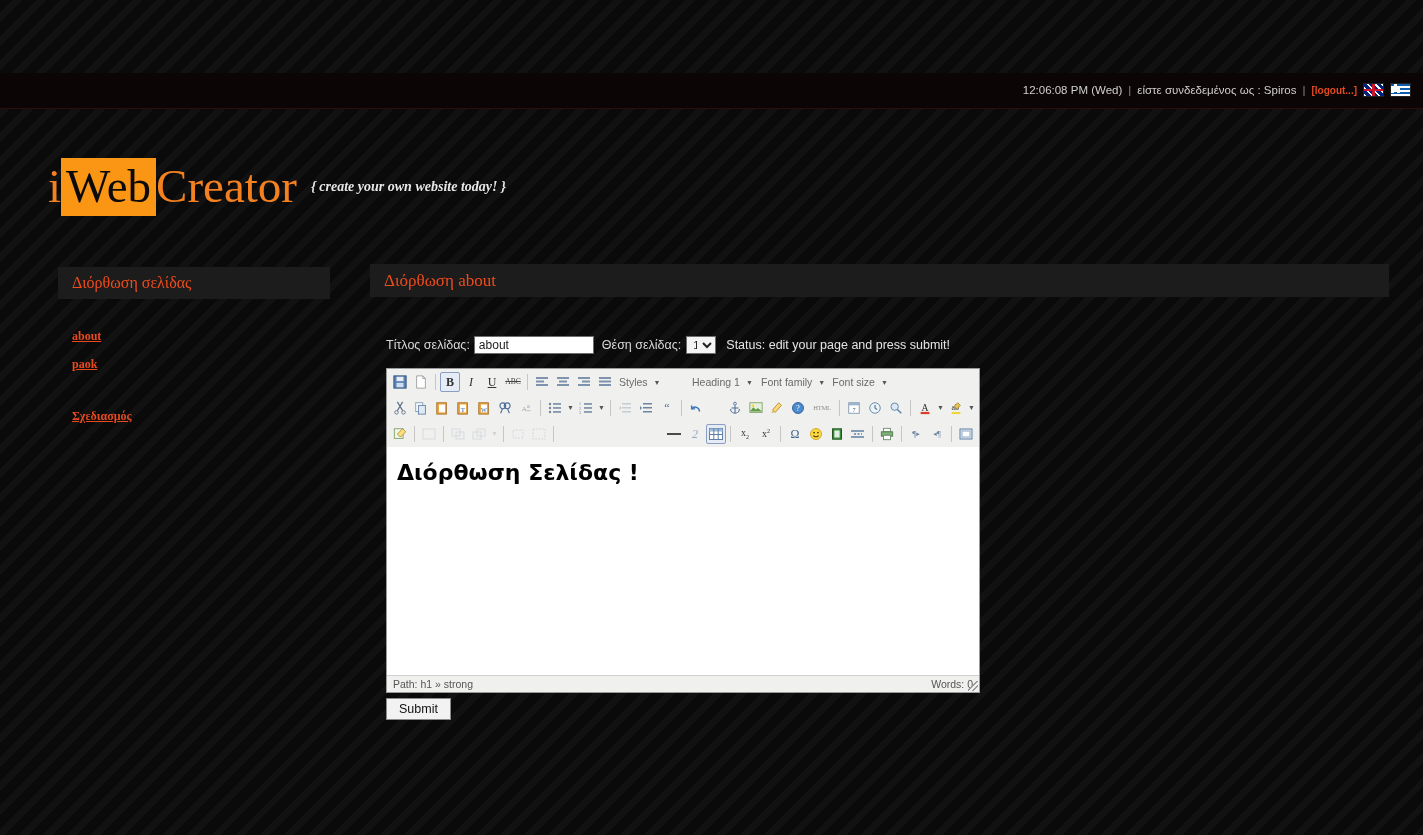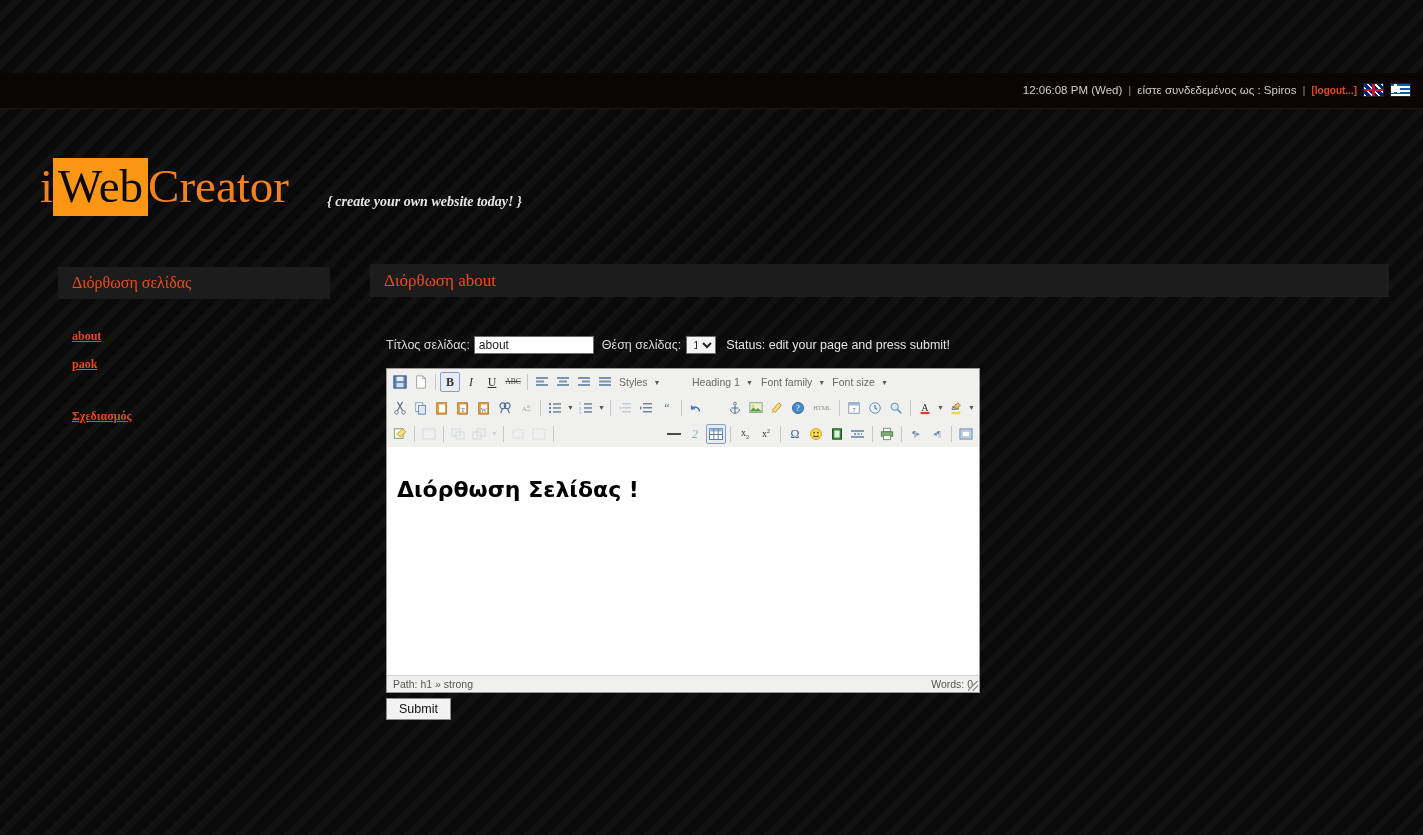--- a/index.html
+++ b/index.html
@@ -94,22 +94,22 @@
     content:""; position:absolute; left:0; top:0; width:9px; height:7px;
     background:#0d5eaf;
   }
   .flag-gr::after {
     content:""; position:absolute; left:3px; top:0; width:3px; height:7px;
     background:#fff; box-shadow: -3px 2px 0 0 #fff, 3px 2px 0 0 #fff;
   }
 
   
   .logo-wrap {
-    position: absolute; top: 163px; left: 40px;
-    display: flex; align-items: flex-end; gap: 24px;
+    position: absolute; top: 163px; left: 48px;
+    display: flex; align-items: center;
   }
   .logo {
     font-family: "Liberation Serif", serif;
     font-size: 47px; line-height: 1;
     color: #f48020; font-weight: normal;
     white-space: nowrap;
   }
   .logo .hl {
     background: #fb9615;
     color: #0b0b0b;
@@ -220,21 +220,21 @@
     margin-left: 6px; font-size: 7px; color: #555;
   }
   .sel-styles { min-width: 72px; }
   .sel-head   { min-width: 68px; }
   .sel-ff     { min-width: 68px; }
   .sel-fs     { min-width: 58px; }
 
   .mce-body {
     position: absolute; left: 0; right: 0;
     top: 78px; bottom: 17px;
-    background: #fff; padding: 24px 10px;
+    background: #fff; padding: 7px 10px;
     overflow: hidden;
   }
   .mce-body h1 {
     margin: 6px 0 0 0;
     font-size: 22px;
     font-family: "DejaVu Sans", sans-serif;
     font-weight: bold; color: #000;
   }
   .mce-status {
     position: absolute; left: 0; right: 0; bottom: 0;

